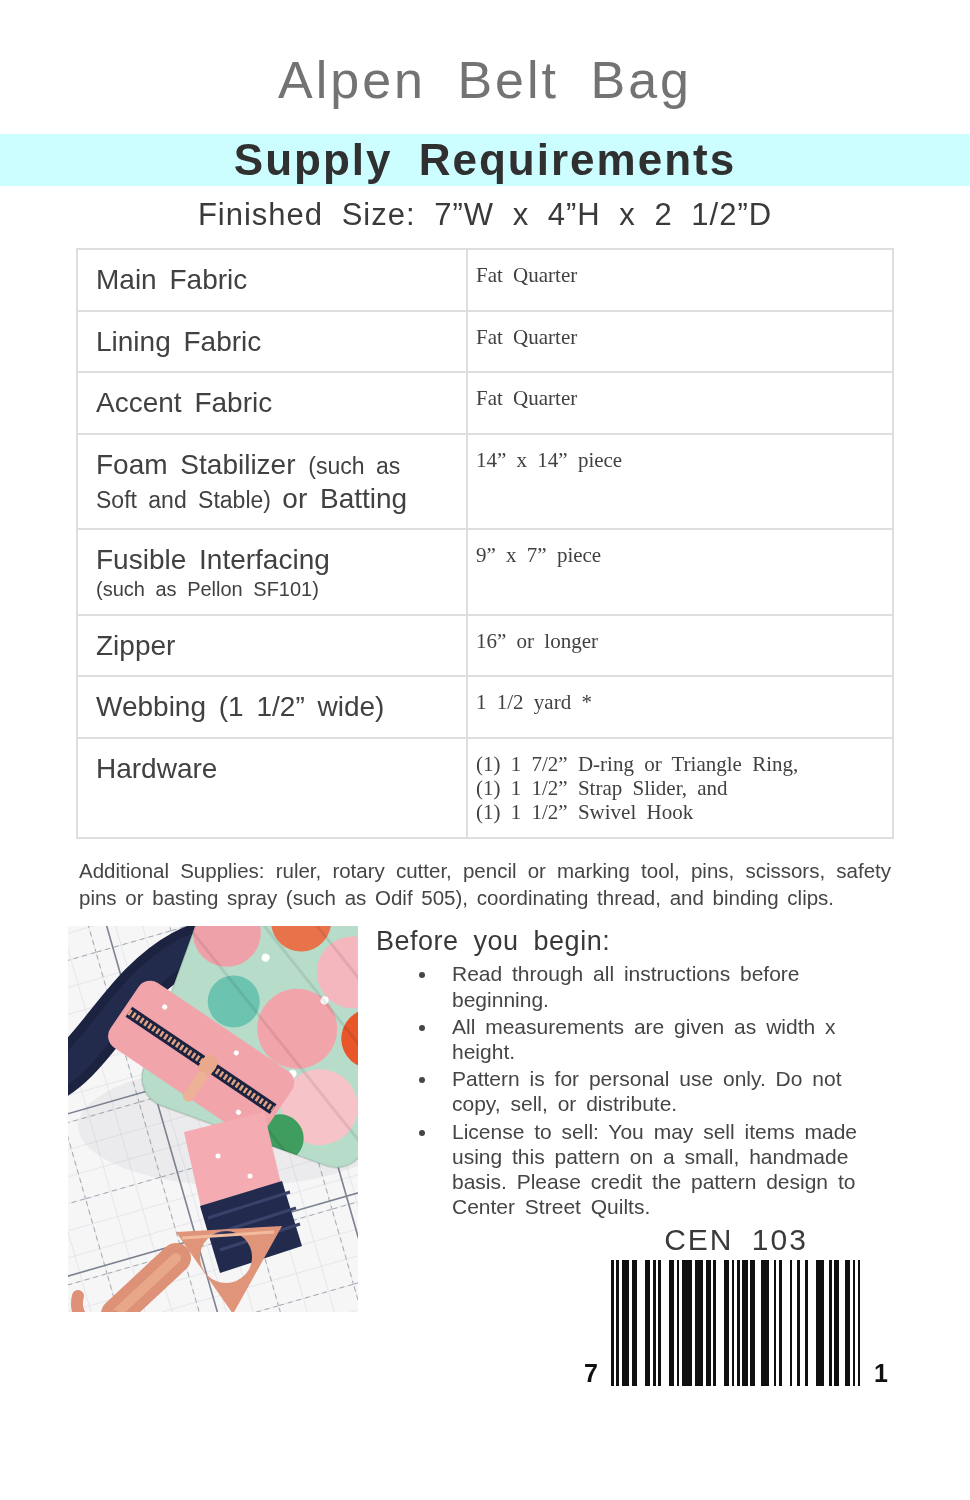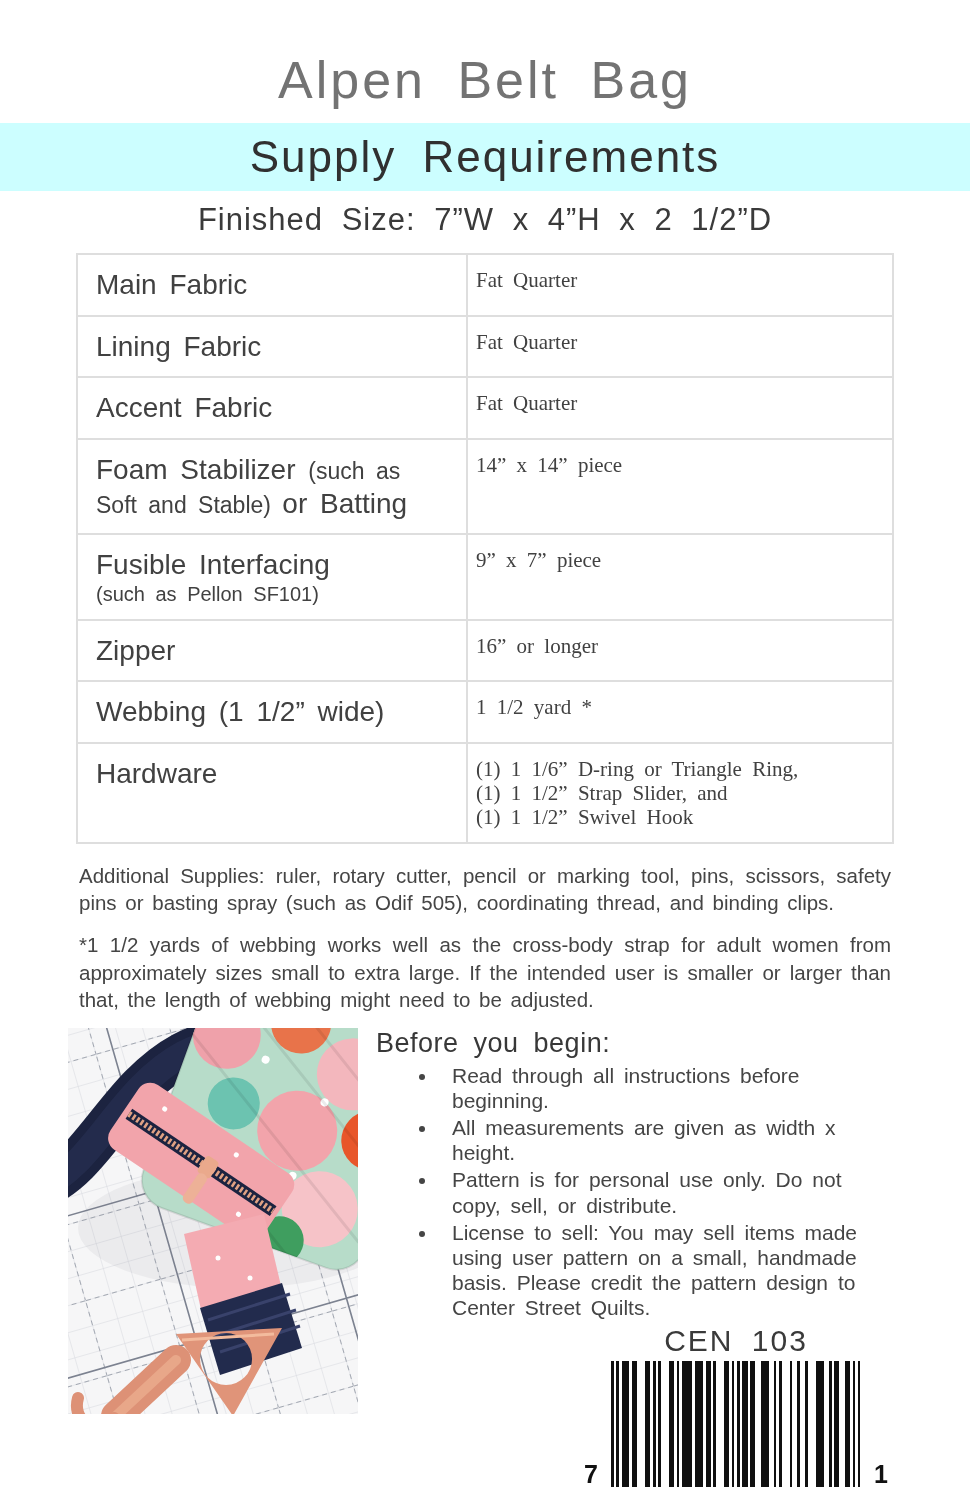--- a/index.html
+++ b/index.html
@@ -9,23 +9,23 @@
     overflow:hidden;
   }
   .page{width:970px;height:1500px;position:relative;}
 
   .title{
     margin:52px 0 0;text-align:center;
     font-size:52px;font-weight:300;color:#737373;
     letter-spacing:3px;word-spacing:14px;line-height:1.1;
   }
   .banner{
-    margin-top:14px;height:68px;background:#ccfeff;
+    margin-top:25px;height:52px;background:#ccfeff;
     display:flex;align-items:center;justify-content:center;
-    font-size:44px;font-weight:400;color:#303030;
+    font-size:44px;font-weight:700;color:#303030;
     letter-spacing:2px;word-spacing:12px;
   }
   .finished{
     margin-top:11px;text-align:center;
     font-size:31px;font-weight:300;color:#3a3a3a;
     letter-spacing:1px;word-spacing:9px;
   }
 
   table.supply{
     width:818px;margin:15px auto 0;border-collapse:collapse;
@@ -135,30 +135,29 @@
         </tr>
         <tr>
           <td class="item"><span class="lg">Webbing (1 1/2” wide)</span></td>
           <td class="qty">
             <div class="qty-line">1 1/2 yard *</div>
           </td>
         </tr>
         <tr>
           <td class="item"><span class="lg">Hardware</span></td>
           <td class="qty">
-            <div class="qty-line">(1) 1 1/6” D-ring or Triangle Ring,</div>
+            <div class="qty-line">(1) 1 7/2” D-ring or Triangle Ring,</div>
             <div class="qty-line">(1) 1 1/2” Strap Slider, and</div>
             <div class="qty-line">(1) 1 1/2” Swivel Hook</div>
           </td>
         </tr>
       </tbody>
   </table>
 
   <p class="para">Additional Supplies: ruler, rotary cutter, pencil or marking tool, pins, scissors, safety pins or basting spray (such as Odif 505), coordinating thread, and binding clips.</p>
-  <p class="para second">*1 1/2 yards of webbing works well as the cross-body strap for adult women from approximately sizes small to extra large. If the intended user is smaller or larger than that, the length of webbing might need to be adjusted.</p>
 
   <div class="bottom">
 
     <svg class="photo" viewBox="0 0 290 386" width="290" height="386" xmlns="http://www.w3.org/2000/svg">
       <defs>
         <clipPath id="ph">
             <rect width="290" height="386"></rect>
           </clipPath>
         <pattern id="g1" width="26" height="26" patternUnits="userSpaceOnUse">
           <path d="M26 0H0V26" fill="none" stroke="#d6d8de" stroke-width="1"></path>
@@ -233,21 +232,21 @@
         </g>
       </g>
     </svg>
 
     <div class="right-col">
       <h2 class="byb-heading">Before you begin:</h2>
       <ul class="byb">
           <li>Read through all instructions before beginning.</li>
           <li>All measurements are given as width x height.</li>
           <li>Pattern is for personal use only. Do not copy, sell, or distribute.</li>
-          <li>License to sell: You may sell items made using user pattern on a small, handmade basis. Please credit the pattern design to Center Street Quilts.</li>
+          <li>License to sell: You may sell items made using this pattern on a small, handmade basis. Please credit the pattern design to Center Street Quilts.</li>
         </ul>
 
       <div class="code-block">
         <div class="code">CEN 103</div>
         <div class="barcode-wrap">
           <div class="bars">
               <div class="m-bar"></div>
               <div class="m-space"></div>
               <div class="m-bar"></div>
               <div class="m-space"></div>

